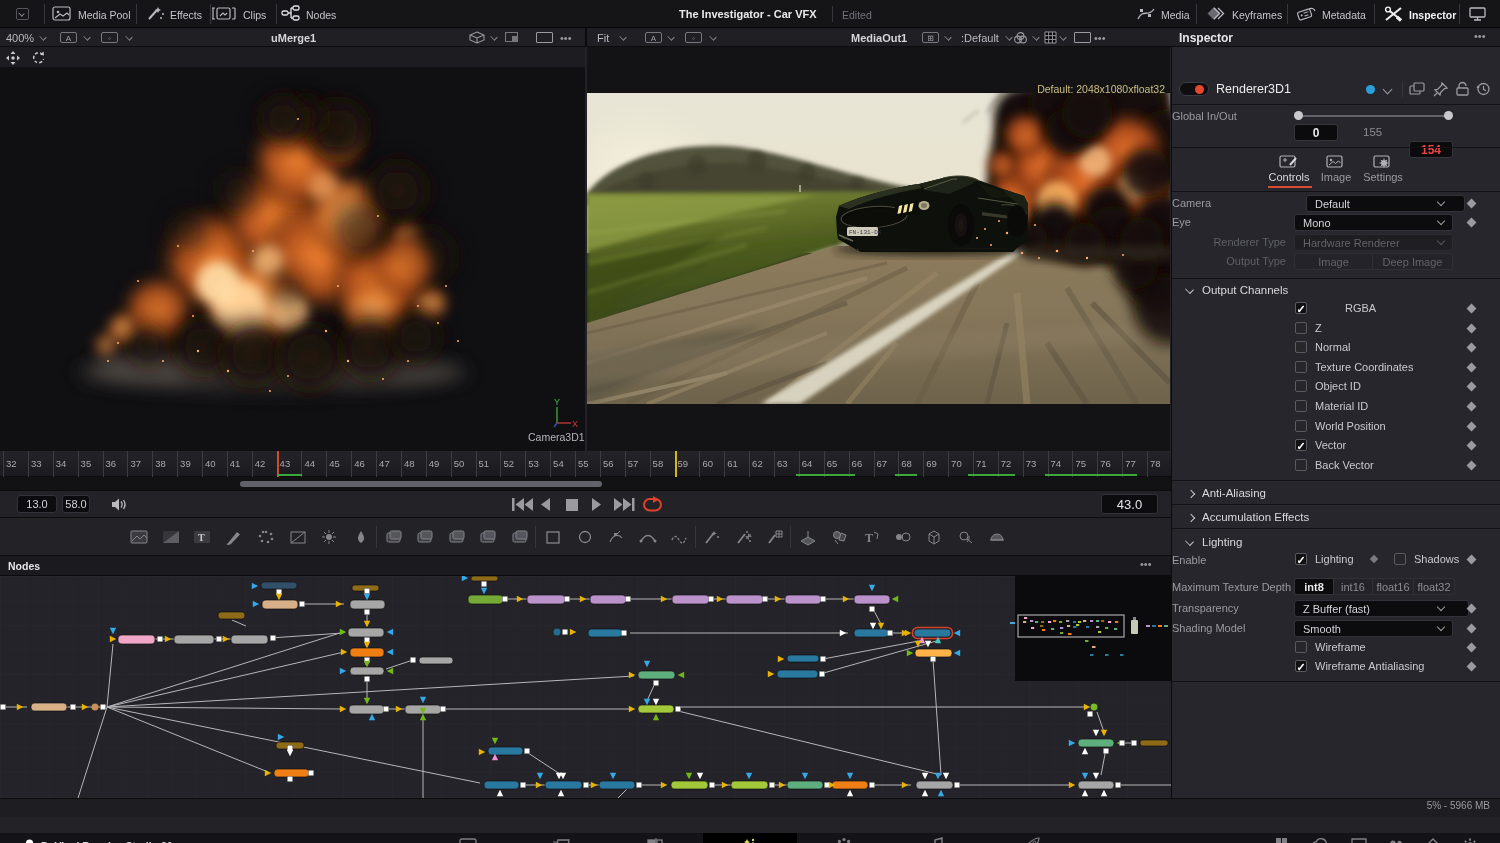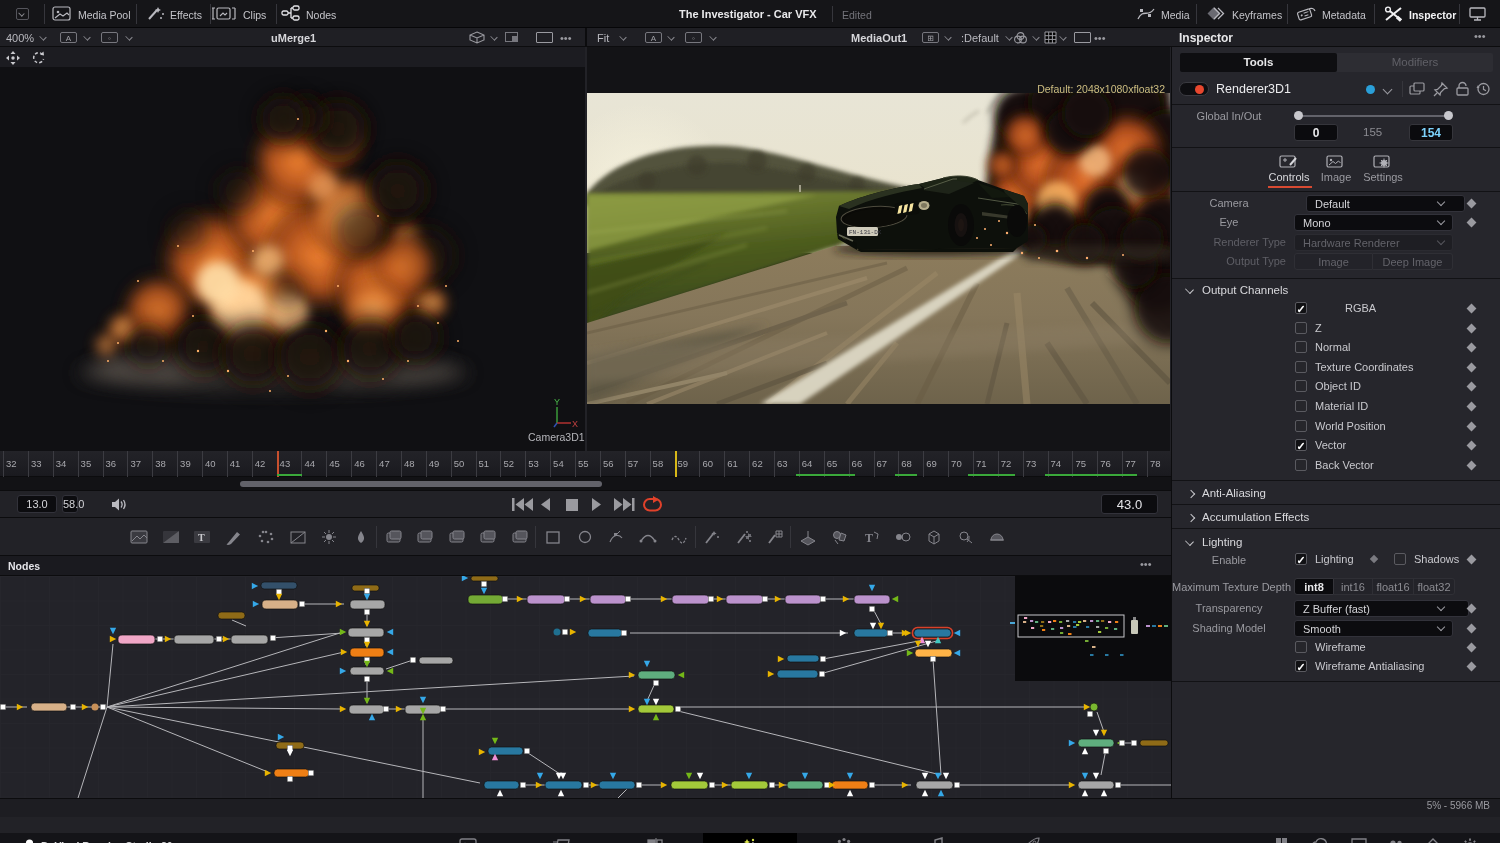--- a/index.html
+++ b/index.html
@@ -3,21 +3,21 @@
 *{margin:0;padding:0;box-sizing:border-box;}
 html,body{width:1500px;height:843px;background:#222227;overflow:hidden;}
 body{font-family:"Liberation Sans",sans-serif;position:relative;}
 .abs{position:absolute;}
 .txt{position:absolute;white-space:nowrap;}
 .dd{position:absolute;background:#0c0c0f;border:1px solid #32323a;border-radius:3px;color:#d4d4d8;font-size:11px;line-height:16px;padding-left:8px;}
 .ddc{position:absolute;width:7px;height:7px;border-right:1.3px solid #9a9aa0;border-bottom:1.3px solid #9a9aa0;transform:rotate(45deg);}
 .cb{position:absolute;width:12px;height:12px;background:#26262b;border:1px solid #5a5a60;border-radius:2px;}
 .cbc{position:absolute;width:12px;height:12px;background:#111114;border:1px solid #5a5a60;border-radius:2px;color:#fff;font-size:11px;line-height:12px;text-align:center;font-weight:bold;}
 .dia{position:absolute;width:7px;height:7px;background:#9a9aa0;transform:rotate(45deg);}
-.lbl{position:absolute;color:#9a9aa0;font-size:11px;text-align:center;white-space:nowrap;}
+.lbl{position:absolute;color:#9a9aa0;font-size:11px;text-align:left;white-space:nowrap;}
 .dlbl{position:absolute;color:#5f5f66;font-size:11px;text-align:right;white-space:nowrap;}
 .wlbl{position:absolute;color:#c9c9ce;font-size:11px;white-space:nowrap;}
 .sep{position:absolute;background:#36363c;width:1px;}
 .hr{position:absolute;background:#121215;height:1px;}
 </style></head><body>
 <div class="abs" style="left:0;top:0;width:1500px;height:28px;background:#151518;border-bottom:1px solid #060608;">
     <div class="abs" style="left:16px;top:8px;width:13px;height:12px;border:1px solid #55555c;border-radius:2px;"></div>
     <div class="abs" style="left:19px;top:11px;width:5px;height:5px;border-right:1.2px solid #8a8a90;border-bottom:1.2px solid #8a8a90;transform:rotate(45deg) scale(1,.8);"></div>
     <div class="sep" style="left:44px;top:4px;height:20px;"></div>
     <div class="abs" style="left:52px;top:5px;"><svg width="20" height="17">
@@ -533,21 +533,21 @@
     <div class="abs" style="left:796px;top:23px;width:59px;height:2px;background:#3aa83a;"></div>
     <div class="abs" style="left:895px;top:23px;width:22px;height:2px;background:#3aa83a;"></div>
     <div class="abs" style="left:968px;top:23px;width:47px;height:2px;background:#3aa83a;"></div>
     <div class="abs" style="left:1045px;top:23px;width:92px;height:2px;background:#3aa83a;"></div>
   </div>
 <div class="abs" style="left:0;top:477px;width:1171px;height:14px;background:#121215;border-bottom:1px solid #0c0c0e;">
     <div class="abs" style="left:240px;top:4px;width:362px;height:6px;background:#62626a;border-radius:3px;"></div>
   </div>
 <div class="abs" style="left:0;top:491px;width:1171px;height:27px;background:#222227;border-bottom:1px solid #0c0c0e;">
     <div class="abs" style="left:17px;top:4px;width:40px;height:18px;background:#0c0c0f;border:1px solid #32323a;border-radius:3px;color:#d4d4d8;font-size:11px;text-align:center;line-height:17px;">13.0</div>
-    <div class="abs" style="left:62px;top:4px;width:16px;height:18px;background:#0c0c0f;border:1px solid #32323a;border-radius:3px;color:#d4d4d8;font-size:11px;text-align:center;line-height:17px;">58.0</div>
+    <div class="abs" style="left:62px;top:4px;width:28px;height:18px;background:#0c0c0f;border:1px solid #32323a;border-radius:3px;color:#d4d4d8;font-size:11px;text-align:center;line-height:17px;">58.0</div>
     <svg class="abs" style="left:111px;top:6px;" width="17" height="15">
       <polygon points="1,5 4,5 8,1.5 8,13.5 4,10 1,10" fill="#b9b9bf"></polygon>
       <path d="M10 4.5 a5 5 0 0 1 0 6 M12.5 3 a8 8 0 0 1 0 9" stroke="#b9b9bf" stroke-width="1.3" fill="none"></path>
     </svg>
     <svg class="abs" style="left:512px;top:496px;top:5px;" width="160" height="17">
       <g fill="#9a9a9f">
         <rect x="0" y="2" width="2.5" height="13"></rect>
         <polygon points="12,2 12,15 3.5,8.5"></polygon>
         <polygon points="21,2 21,15 12.5,8.5"></polygon>
         <polygon points="38,2 38,15 29,8.5"></polygon>
@@ -995,24 +995,20 @@
       <rect x="1131" y="44" width="7" height="14" rx="1" fill="#c8c8b8"></rect>
       <rect x="1133" y="41" width="3" height="3" fill="#888"></rect>
       <rect x="1146" y="49" width="4" height="2" fill="#bb92cc"></rect>
       <rect x="1152" y="49" width="4" height="2" fill="#2878a0"></rect>
       <rect x="1158" y="49" width="4" height="2" fill="#ef7f15"></rect>
       <rect x="1164" y="49" width="4" height="2" fill="#5fae7e"></rect>
       <line x1="1010" y1="47" x2="1015" y2="47" stroke="#4aa8d8" stroke-width="2"></line>
     </svg>
   </div>
 <div class="abs" style="left:1171px;top:47px;width:329px;height:751px;background:#26262c;border-left:1px solid #0c0c0e;">
-    <div class="abs" style="left:8px;top:6px;width:313px;height:19px;background:#2d2d33;border-radius:2px;">
-      <div class="abs" style="left:0;top:0;width:157px;height:19px;background:#0e0e11;border-radius:2px;color:#e8e8ea;font-size:11.5px;font-weight:bold;text-align:center;line-height:19px;">Tools</div>
-      <div class="abs" style="left:157px;top:0;width:156px;height:19px;color:#606067;font-size:11.5px;text-align:center;line-height:19px;">Modifiers</div>
-    </div>
     <div class="abs" style="left:7px;top:35px;width:30px;height:14px;background:#0e0e11;border-radius:8px;border:1px solid #3a3a40;"></div>
     <div class="abs" style="left:23px;top:38px;width:9px;height:9px;background:#e8472e;border-radius:50%;"></div>
     <div class="txt" style="left:44px;top:35px;font-size:12.5px;color:#ececee;">Renderer3D1</div>
     <div class="abs" style="left:194px;top:38px;width:9px;height:9px;background:#2a9fd8;border-radius:50%;"></div>
     <div class="abs ddc" style="left:212px;top:39px;"></div>
     <div class="sep" style="left:230px;top:34px;height:16px;"></div>
     <svg class="abs" style="left:237px;top:35px;" width="18" height="14">
       <rect x="1" y="4" width="10" height="8" rx="1" fill="none" stroke="#9a9aa0" stroke-width="1.2"></rect>
       <rect x="5" y="1" width="10" height="8" rx="1" fill="#26262c" stroke="#9a9aa0" stroke-width="1.2"></rect>
     </svg>
@@ -1028,21 +1024,21 @@
       <path d="M8.5 5 v3.3 l2.5 1.5" stroke="#9a9aa0" stroke-width="1.2" fill="none"></path>
       <path d="M3 4 l-1.5 3 3 0z" fill="#9a9aa0"></path>
     </svg>
     <div class="hr" style="left:0;top:57px;width:329px;"></div>
     <div class="lbl" style="left:0px;top:63px;width:114px;">Global In/Out</div>
     <div class="abs" style="left:126px;top:68px;width:151px;height:2px;background:#62626a;"></div>
     <div class="abs" style="left:122px;top:64px;width:9px;height:9px;background:#c8c8cd;border-radius:50%;"></div>
     <div class="abs" style="left:272px;top:64px;width:9px;height:9px;background:#c8c8cd;border-radius:50%;"></div>
     <div class="abs" style="left:122px;top:77px;width:44px;height:17px;background:#0b0b0e;border:1px solid #35353b;border-radius:3px;color:#e8e8ea;font-size:12px;font-weight:bold;text-align:center;line-height:16px;">0</div>
     <div class="txt" style="left:191px;top:79px;font-size:11.5px;color:#8c8c92;">155</div>
-    <div class="abs" style="left:237px;top:77px;width:44px;height:17px;background:#0b0b0e;border:1px solid #35353b;border-radius:3px;color:#7dd3fc;font-size:12px;font-weight:bold;text-align:center;line-height:16px;">154</div>
+    <div class="abs" style="left:237px;top:94px;width:44px;height:17px;background:#0b0b0e;border:1px solid #35353b;border-radius:3px;color:#ef4444;font-size:12px;font-weight:bold;text-align:center;line-height:16px;">154</div>
     <div class="hr" style="left:0;top:100px;width:329px;"></div>
     <svg class="abs" style="left:106px;top:106px;" width="22" height="17">
       <rect x="2" y="3" width="15" height="11" rx="1.5" fill="none" stroke="#b0b0b6" stroke-width="1.2"></rect>
       <path d="M5 7 h4 M7 5 v4" stroke="#b0b0b6"></path>
       <path d="M12 12 L18 5" stroke="#d8d8dc" stroke-width="2"></path>
     </svg>
     <div class="txt" style="left:117px;top:124px;font-size:11px;color:#d8d8dc;transform:translateX(-50%);">Controls</div>
     <svg class="abs" style="left:153px;top:106px;" width="22" height="17">
       <rect x="2" y="3" width="15" height="11" rx="1.5" fill="none" stroke="#b0b0b6" stroke-width="1.2"></rect>
       <circle cx="6" cy="7" r="1.2" fill="#b0b0b6"></circle>

